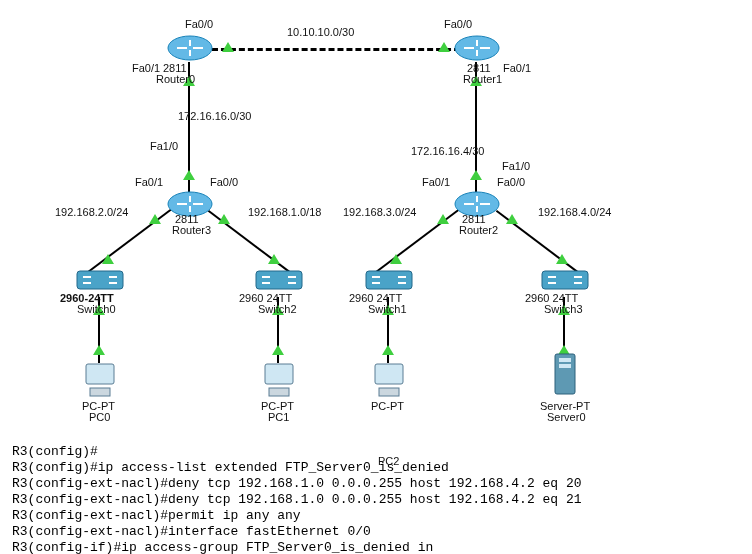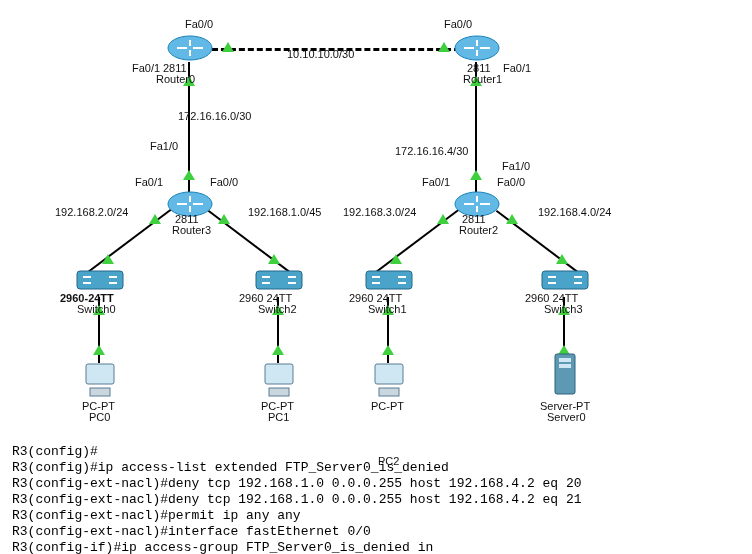--- a/index.html
+++ b/index.html
@@ -68,21 +68,21 @@
     <svg viewBox="0 0 46 28">
         <ellipse cx="23" cy="14" rx="22" ry="12" fill="#63b9e6" stroke="#1882b8"></ellipse>
         <path d="M10 14 h10 M26 14 h10 M23 6 v6 M23 16 v6" stroke="#fff" stroke-width="2"></path>
       </svg>
   </div>
   <div class="abs label" style="left:185px; top:18px;">Fa0/0</div>
   <div class="abs label" style="left:132px; top:62px;">Fa0/1</div>
   <div class="abs label" style="left:150px; top:140px;">Fa1/0</div>
   <div class="abs label" style="left:163px; top:62px;">2811</div>
   <div class="abs label" style="left:156px; top:73px;">Router0</div>
-  <div class="abs label" style="left:287px; top:26px;margin-top:22px;">10.10.10.0/30</div>
+  <div class="abs label" style="left:287px; top:26px;">10.10.10.0/30</div>
 
   <div class="router abs" style="left:454px; top:34px;">
     <svg viewBox="0 0 46 28">
         <ellipse cx="23" cy="14" rx="22" ry="12" fill="#63b9e6" stroke="#1882b8"></ellipse>
         <path d="M10 14 h10 M26 14 h10 M23 6 v6 M23 16 v6" stroke="#fff" stroke-width="2"></path>
       </svg>
   </div>
   <div class="abs label" style="left:444px; top:18px;">Fa0/0</div>
   <div class="abs label" style="left:503px; top:62px;">Fa0/1</div>
   <div class="abs label" style="left:502px; top:160px;">Fa1/0</div>
@@ -104,24 +104,24 @@
   <div class="router abs" style="left:454px; top:190px;">
     <svg viewBox="0 0 46 28">
         <ellipse cx="23" cy="14" rx="22" ry="12" fill="#63b9e6" stroke="#1882b8"></ellipse>
         <path d="M10 14 h10 M26 14 h10 M23 6 v6 M23 16 v6" stroke="#fff" stroke-width="2"></path>
       </svg>
   </div>
   <div class="abs label" style="left:422px; top:176px;">Fa0/1</div>
   <div class="abs label" style="left:497px; top:176px;">Fa0/0</div>
   <div class="abs label" style="left:462px; top:213px;">2811</div>
   <div class="abs label" style="left:459px; top:224px;">Router2</div>
-  <div class="abs label" style="left:395px; top:145px;">172.16.16.4/30</div>
+  <div class="abs label" style="left:411px; top:145px;">172.16.16.4/30</div>
 
   <div class="abs label" style="left:55px; top:206px;">192.168.2.0/24</div>
-  <div class="abs label" style="left:248px; top:206px;">192.168.1.0/45</div>
+  <div class="abs label" style="left:248px; top:206px;">192.168.1.0/18</div>
   <div class="abs label" style="left:343px; top:206px;">192.168.3.0/24</div>
   <div class="abs label" style="left:538px; top:206px;">192.168.4.0/24</div>
 
   <svg class="abs" style="left:75px; top:265px; width:50px; height:30px;" viewBox="0 0 50 30">
       <rect x="2" y="6" width="46" height="18" rx="3" fill="#4aa3c8" stroke="#23688a"></rect>
       <path d="M8 12 h8 M8 18 h8 M34 12 h8 M34 18 h8" stroke="#fff" stroke-width="2"></path>
     </svg>
   <div class="abs label" style="left:60px; top:292px;font-weight:bold;">2960-24TT</div>
   <div class="abs label" style="left:77px; top:303px;">Switch0</div>
 

